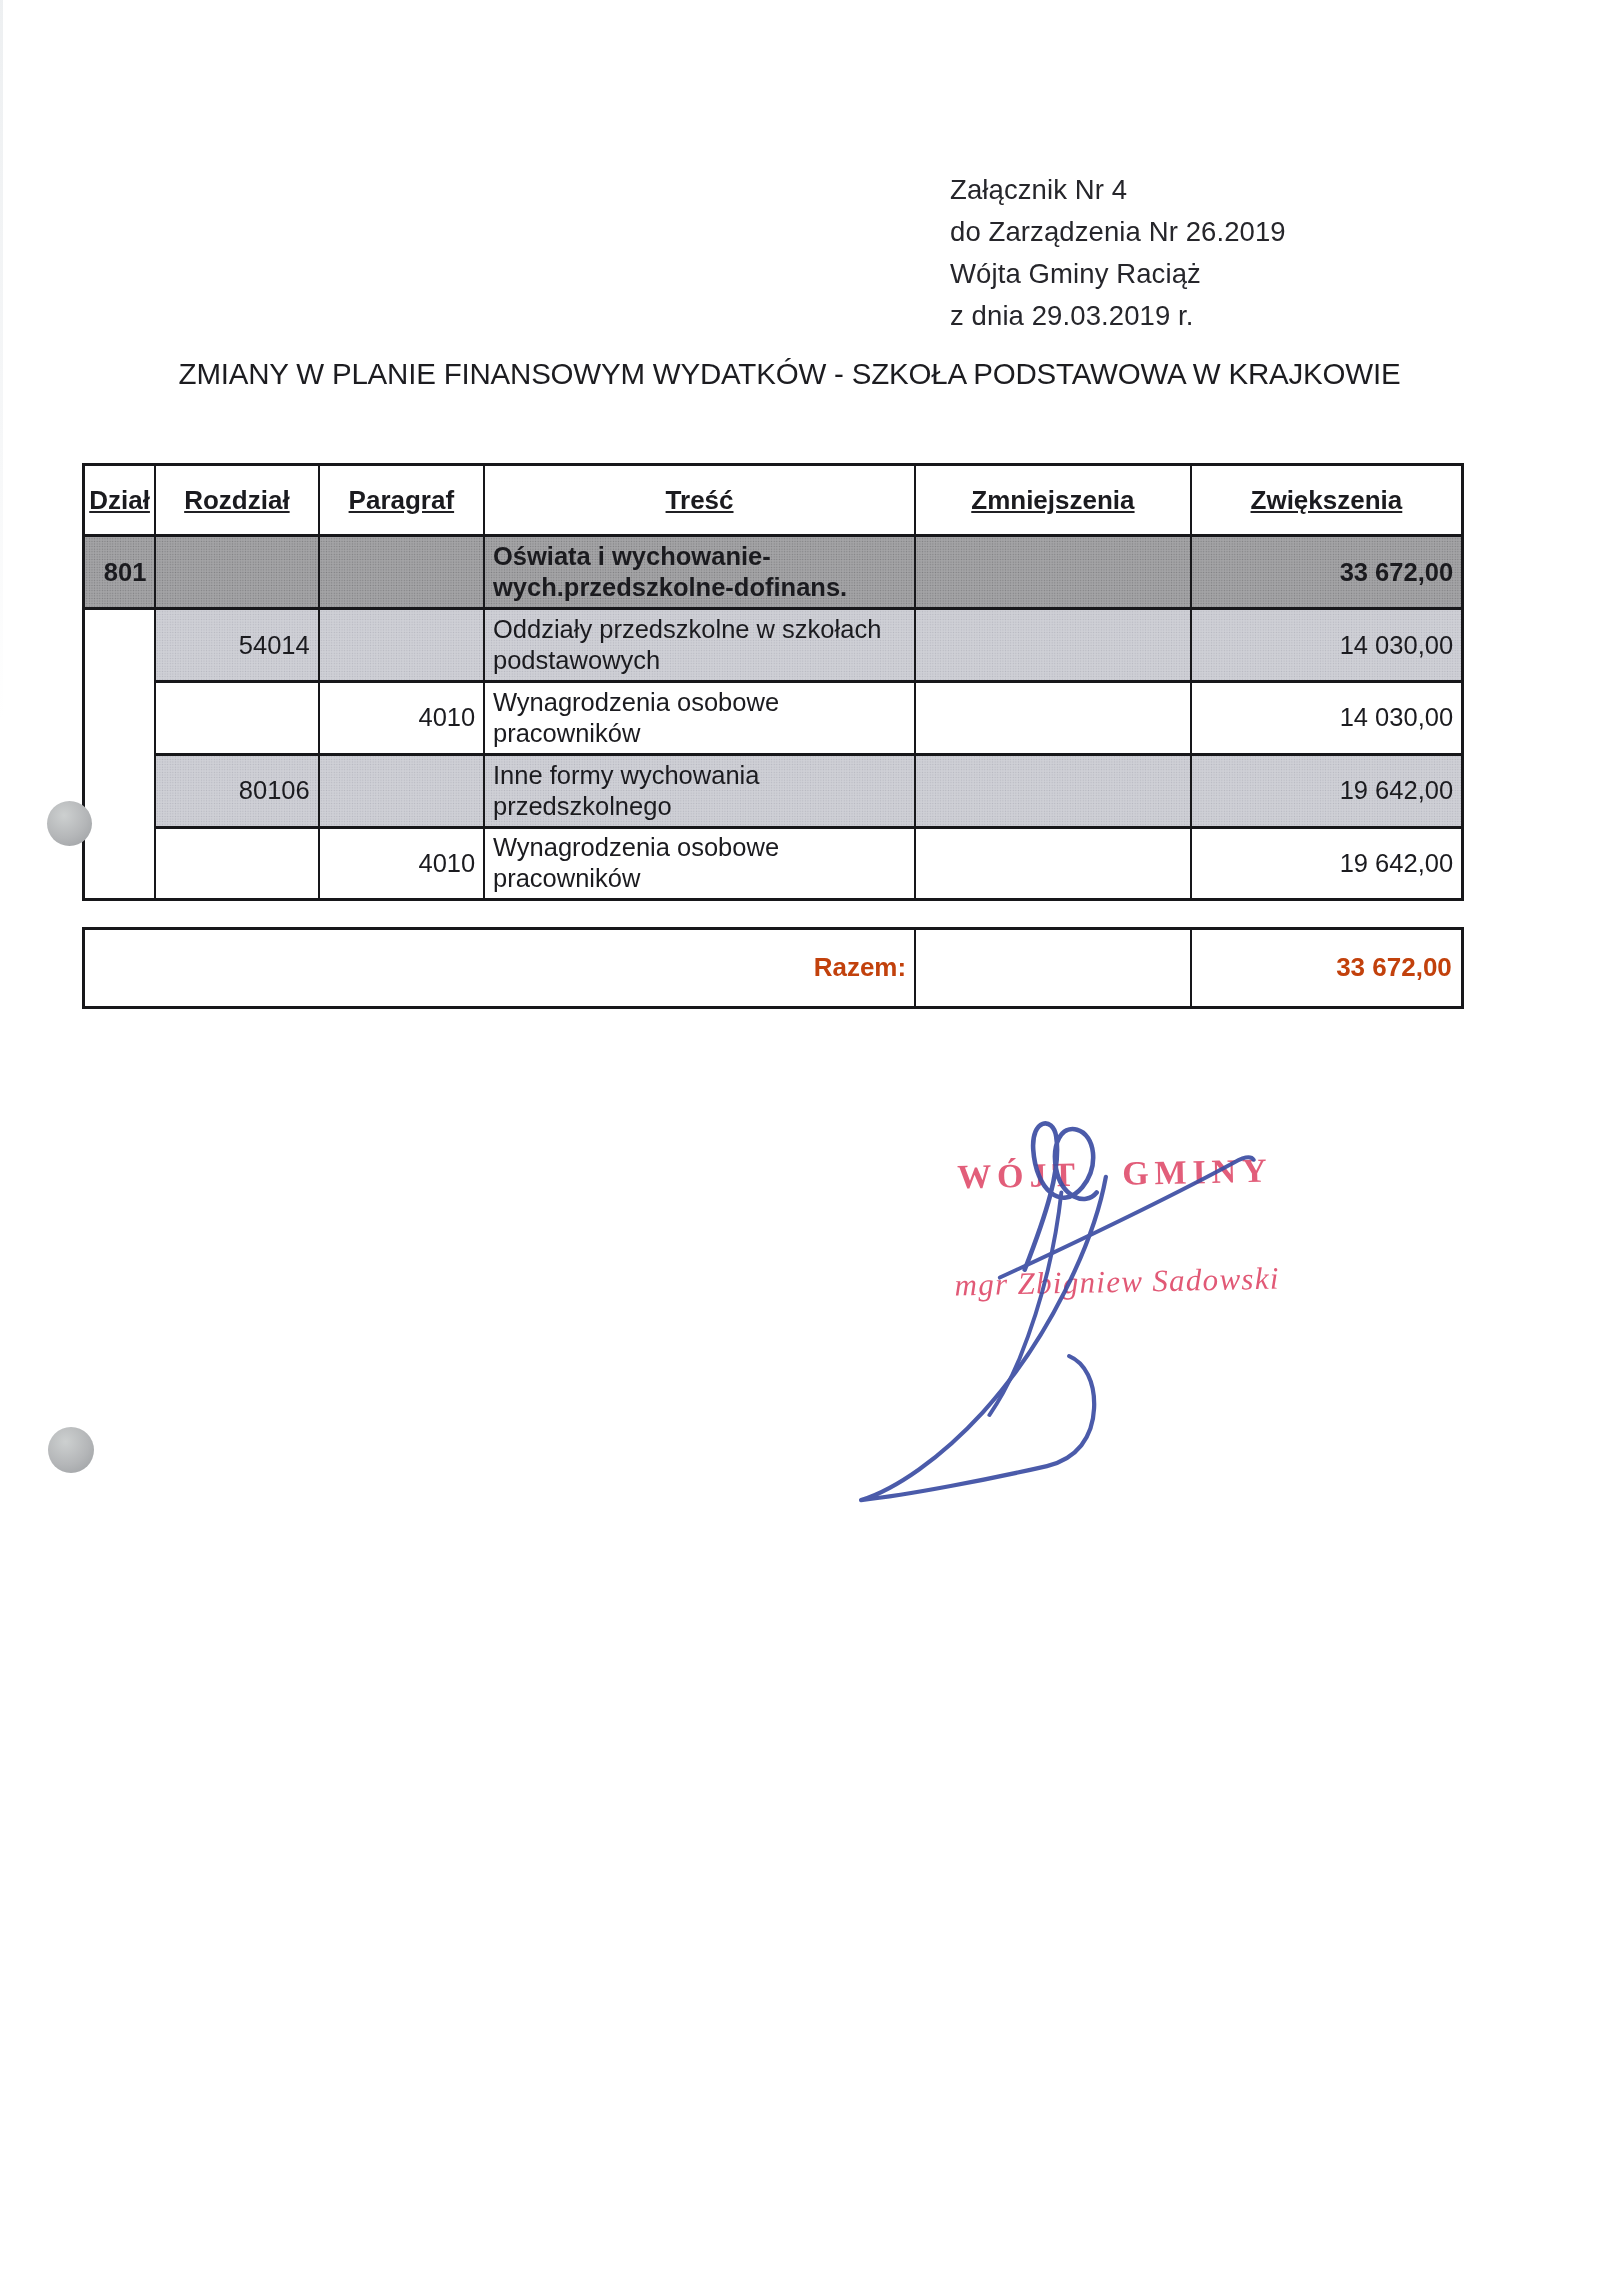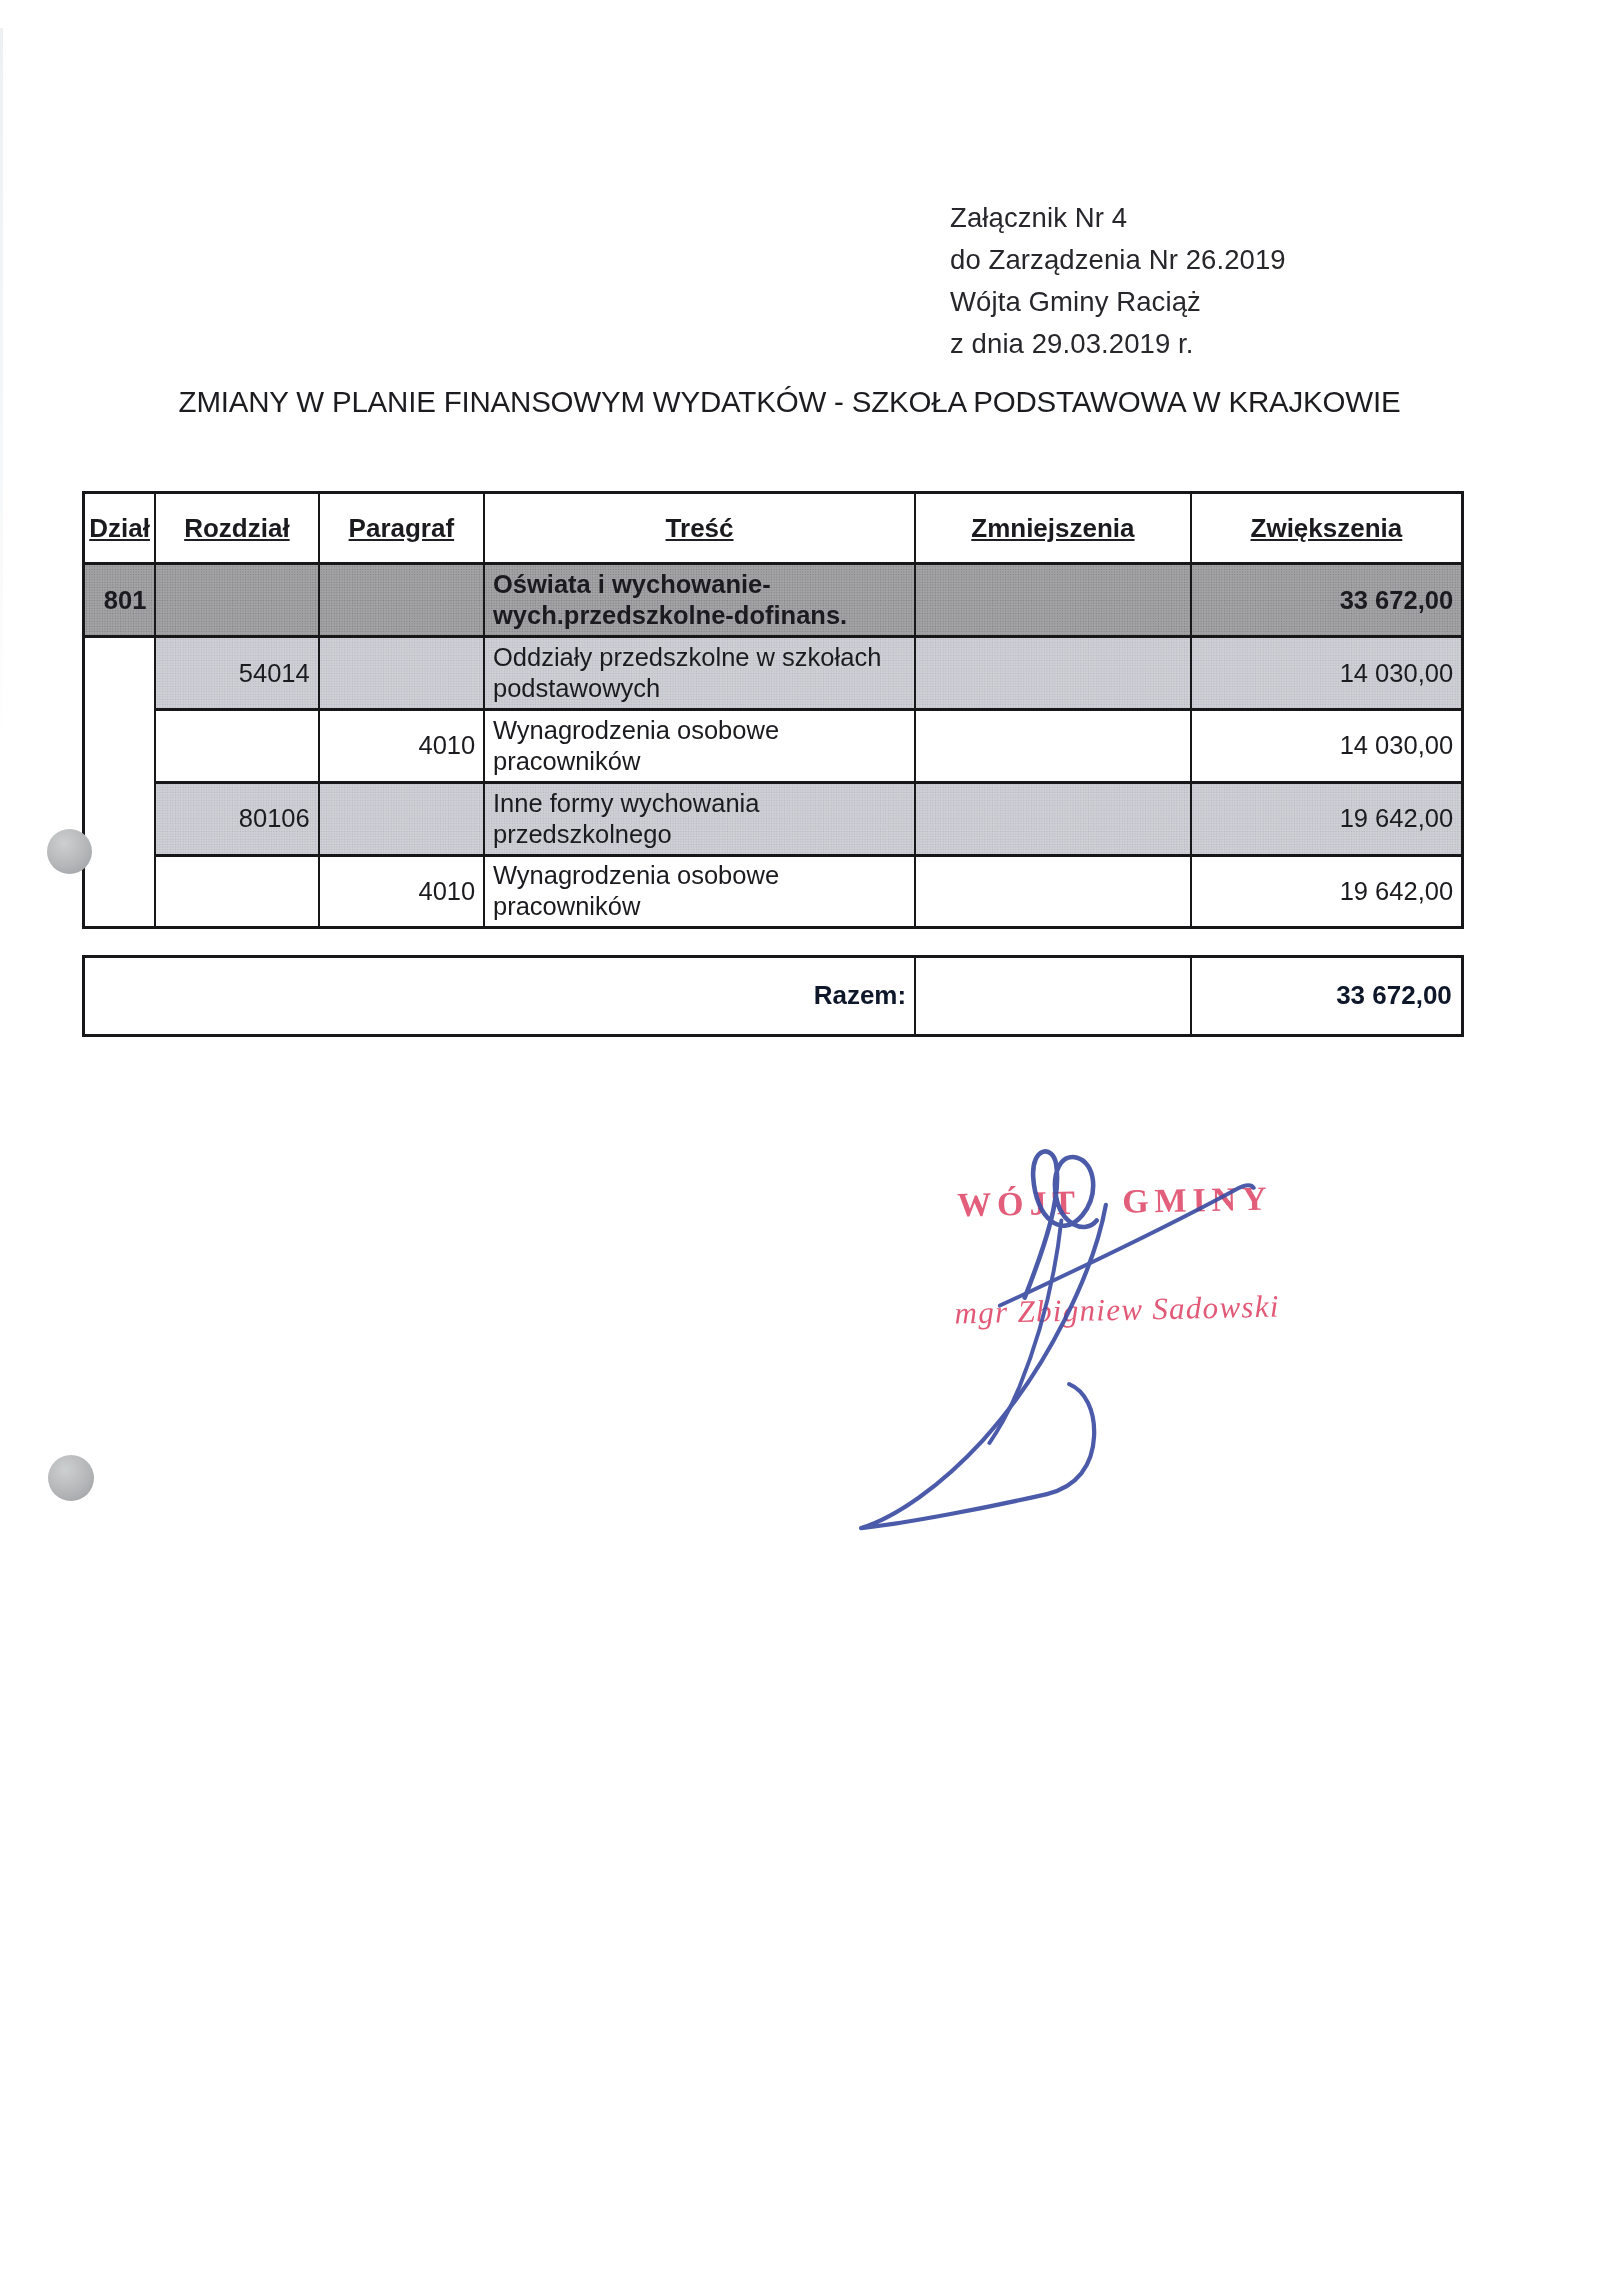--- a/index.html
+++ b/index.html
@@ -3,21 +3,20 @@
 <meta charset="utf-8">
 <style>
   html,body{margin:0;padding:0;background:#ffffff;}
   .page{
     position:relative;
     width:1623px;height:1650px;
     background:#ffffff;
     font-family:"Liberation Sans","DejaVu Sans",sans-serif;
     color:#202024;
     overflow:hidden;
-    margin-top:28px;
   }
   
   .scan-edge{
     position:absolute;left:0;top:0;width:2.6px;height:720px;
     background:linear-gradient(180deg,#dfe3e6 0%,#eef0f2 60%,rgba(255,255,255,0) 100%);
     opacity:.55;
   }
   
   .attachment{
     position:absolute;left:950px;top:169px;
@@ -69,21 +68,21 @@
   td.merged{background:#ffffff;}
   
   .sum-wrap{position:absolute;left:82px;top:927px;width:1382px;z-index:1;}
   table.summary{
     width:100%;border-collapse:collapse;table-layout:fixed;
     border:3.9px solid #17171a;
   }
   table.summary td{
     border-left:2px solid #17171a;border-right:2px solid #17171a;
     height:68px;
-    font-size:26px;font-weight:bold;color:#0f172a;
+    font-size:26px;font-weight:bold;color:#c2410c;
     vertical-align:middle;padding:3.9px 7.9px;
   }
   
   .hole{
     position:absolute;border-radius:50%;z-index:3;
     background:radial-gradient(circle at 38% 32%,#cdd0d0 0%,#b4b6b8 55%,#9a9da0 100%);
   }
   .hole.h1{left:47px;top:801px;width:45px;height:45px;}
   .hole.h2{left:48px;top:1427px;width:46px;height:46px;}
   

